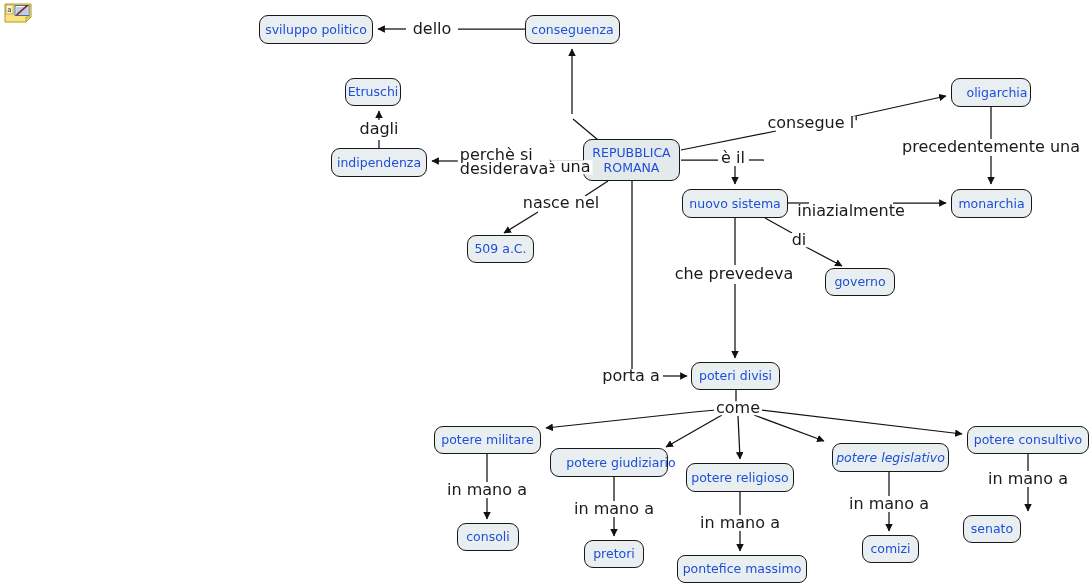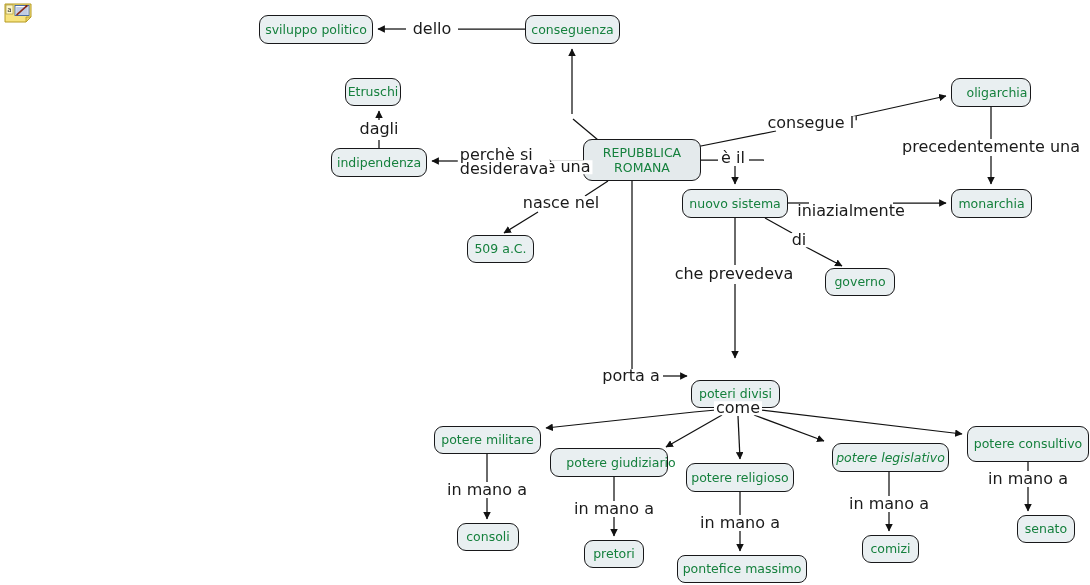--- a/index.html
+++ b/index.html
@@ -25,21 +25,21 @@
     width: 1090px;
     height: 585px;
     pointer-events: none;
   }
   .node {
     position: absolute;
     box-sizing: border-box;
     background: #e9eff1;
     border: 1.3px solid #18181a;
     border-radius: 9px;
-    color: #15803d;
+    color: #1d4ed8;
     font-size: 12.5px;
     line-height: 14px;
     text-align: center;
     display: flex;
     align-items: center;
     justify-content: center;
     white-space: pre;
     z-index: 5;
   }
   .node.central {
@@ -159,35 +159,35 @@
       <line x1="1028" y1="487" x2="1028" y2="511" marker-end="url(#arrow)"></line>
 
     </g>
   </svg>
 
   <div class="node" style="left:259px;top:15px;width:114px;height:29px;">sviluppo politico</div>
   <div class="node" style="left:525px;top:15px;width:95px;height:29px;">conseguenza</div>
   <div class="node" style="left:345px;top:78px;width:56px;height:28px;">Etruschi</div>
   <div class="node" style="left:951px;top:78px;width:80px;height:29px;padding-left:12px;">oligarchia</div>
   <div class="node" style="left:331px;top:148px;width:96px;height:29px;">indipendenza</div>
-  <div class="node central" style="left:583px;top:139px;width:118px;height:42px;">REPUBBLICA
+  <div class="node central" style="left:583px;top:139px;width:97px;height:42px;">REPUBBLICA
 ROMANA</div>
   <div class="node" style="left:951px;top:189px;width:81px;height:29px;">monarchia</div>
   <div class="node" style="left:682px;top:189px;width:106px;height:29px;">nuovo sistema</div>
   <div class="node" style="left:467px;top:235px;width:67px;height:28px;">509 a.C.</div>
   <div class="node" style="left:825px;top:268px;width:70px;height:28px;">governo</div>
-  <div class="node" style="left:691px;top:380px;width:89px;height:28px;">poteri divisi</div>
+  <div class="node" style="left:691px;top:362px;width:89px;height:28px;">poteri divisi</div>
   <div class="node" style="left:434px;top:426px;width:107px;height:28px;">potere militare</div>
-  <div class="node" style="left:967px;top:426px;width:122px;height:36px;">potere consultivo</div>
+  <div class="node" style="left:967px;top:426px;width:122px;height:28px;">potere consultivo</div>
   <div class="node" style="left:550px;top:448px;width:118px;height:29px;padding-left:24px;">potere giudiziario</div>
   <div class="node" style="left:832px;top:443px;width:117px;height:29px;font-style:italic;">potere legislativo</div>
   <div class="node" style="left:686px;top:463px;width:108px;height:29px;">potere religioso</div>
   <div class="node" style="left:457px;top:523px;width:62px;height:28px;">consoli</div>
   <div class="node" style="left:862px;top:535px;width:57px;height:28px;">comizi</div>
-  <div class="node" style="left:1017px;top:515px;width:58px;height:28px;">senato</div>
+  <div class="node" style="left:963px;top:515px;width:58px;height:28px;">senato</div>
   <div class="node" style="left:584px;top:540px;width:60px;height:28px;">pretori</div>
   <div class="node" style="left:677px;top:555px;width:130px;height:28px;border-radius:8px;">pontefice massimo</div>
 
   <div class="edge-label" style="left:432px;top:29px;">dello</div>
   <div class="edge-label" style="left:568px;top:126px;margin-top:41px;">è una</div>
   <div class="edge-label" style="left:379px;top:129px;">dagli</div>
   <div class="edge-label" style="left:504px;top:161px;">perchè si
 desiderava</div>
   <div class="edge-label" style="left:813px;top:123px;">consegue l'</div>
   <div class="edge-label" style="left:991px;top:147px;">precedentemente una</div>

